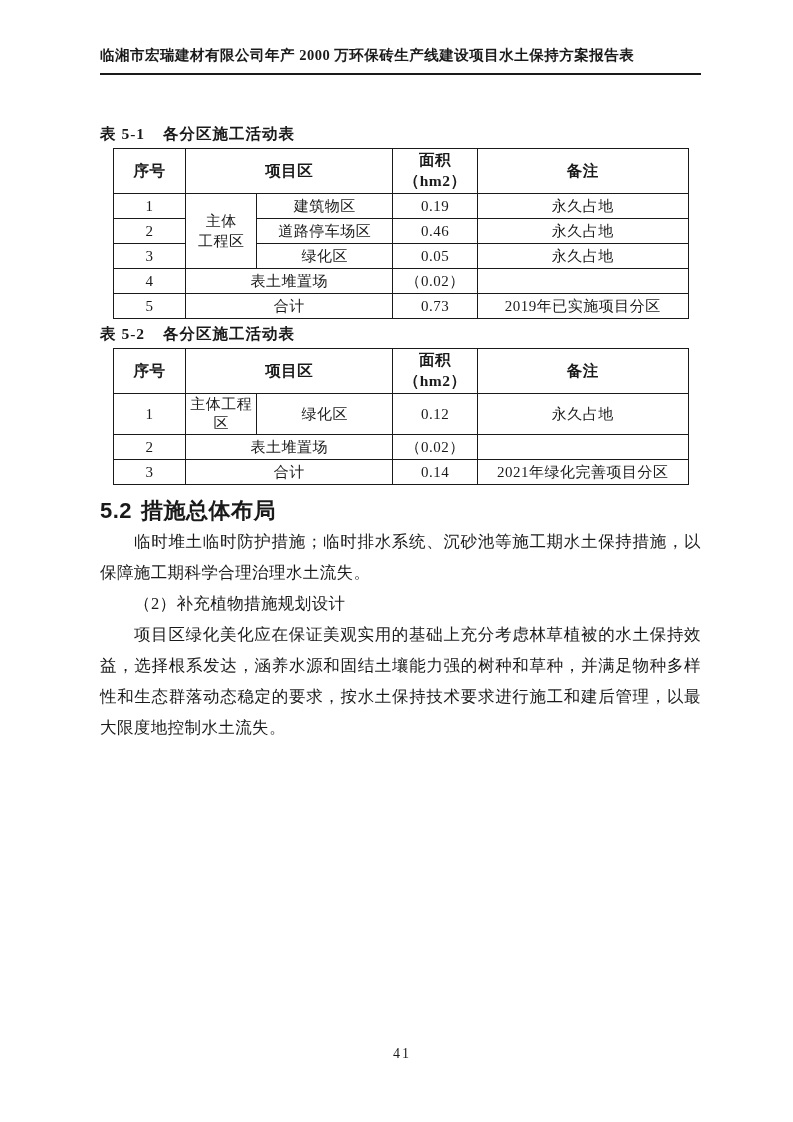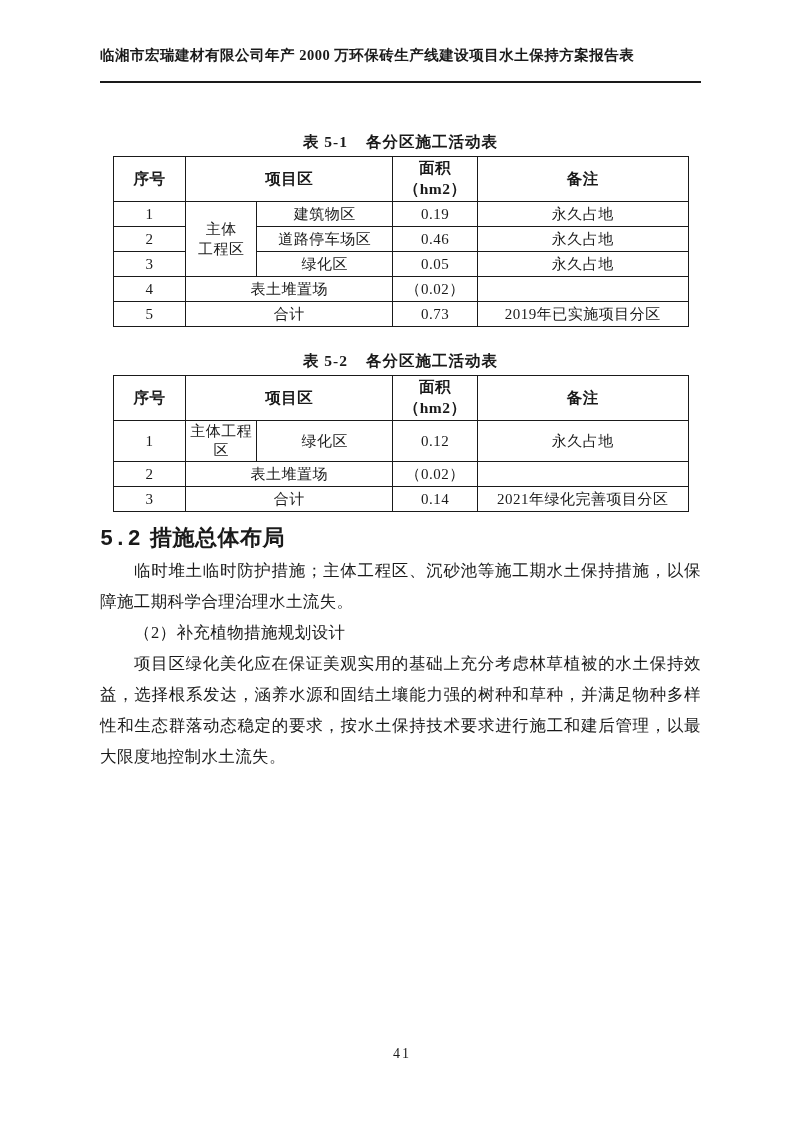--- a/index.html
+++ b/index.html
@@ -13,31 +13,30 @@
     font-family: "Liberation Serif", "DejaVu Serif", serif;
     overflow: hidden;
   }
   .content {
     padding: 46px 92px 0 100px;
   }
   .doc-header {
     font-size: 14.5px;
     font-weight: bold;
     letter-spacing: 0.5px;
-    padding-bottom: 16px;
+    padding-bottom: 8px;
     border-bottom: 2px solid #1a1a1a;
   }
   .table-caption {
-    text-align: center;
     font-weight: bold;
     font-size: 15.5px;
     margin-top: 49px;
     letter-spacing: 1px;
   }
-  .table-caption.second { margin-top: 24px; }
+  .table-caption.second { margin-top: 5px; }
   .caption-label { margin-right: 18px; }
   table {
     border-collapse: collapse;
     table-layout: fixed;
     width: 576px;
     margin-left: 13px;
     margin-top: 3px;
     border: 1px solid #8b5cf6;
   }
   td {
@@ -57,21 +56,21 @@
   .t2 td { height: 25px; }
   .t2 tr.r1 td { height: 28px; }
   td.pre { white-space: pre-line; line-height: 20px; }
   .section-heading {
     margin-top: 11px;
     font-size: 22px;
     font-weight: bold;
     letter-spacing: 0.5px;
     line-height: 30px;
   }
-  .section-heading .num { margin-right: 9px; font-family: Liberation Mono, monospace; }
+  .section-heading .num { margin-right: 9px; font-family: Liberation Sans, sans-serif; }
   .para {
     font-size: 16.5px;
     line-height: 31px;
     text-align: justify;
     text-indent: 34px;
     letter-spacing: 0.4px;
   }
   .para.first { margin-top: 4px; }
   .page-number {
     position: absolute;
@@ -184,20 +183,20 @@
         <td>0.14</td>
         <td>2021年绿化完善项目分区</td>
       </tr>
     </tbody>
       </table>
 
     <div class="section-heading">
       <span class="num">5.2</span><span>措施总体布局</span>
     </div>
 
-    <p class="para">临时堆土临时防护措施；主体工程区、沉砂池等施工期水土保持措施，以保障施工期科学合理治理水土流失。</p>
+    <p class="para">临时堆土临时防护措施；临时排水系统、沉砂池等施工期水土保持措施，以保障施工期科学合理治理水土流失。</p>
     <p class="para">（2）补充植物措施规划设计</p>
     <p class="para">项目区绿化美化应在保证美观实用的基础上充分考虑林草植被的水土保持效益，选择根系发达，涵养水源和固结土壤能力强的树种和草种，并满足物种多样性和生态群落动态稳定的要求，按水土保持技术要求进行施工和建后管理，以最大限度地控制水土流失。</p>
 
   </div>
 
   <div class="page-number">41</div>
 </div>
 
 </body></html>

